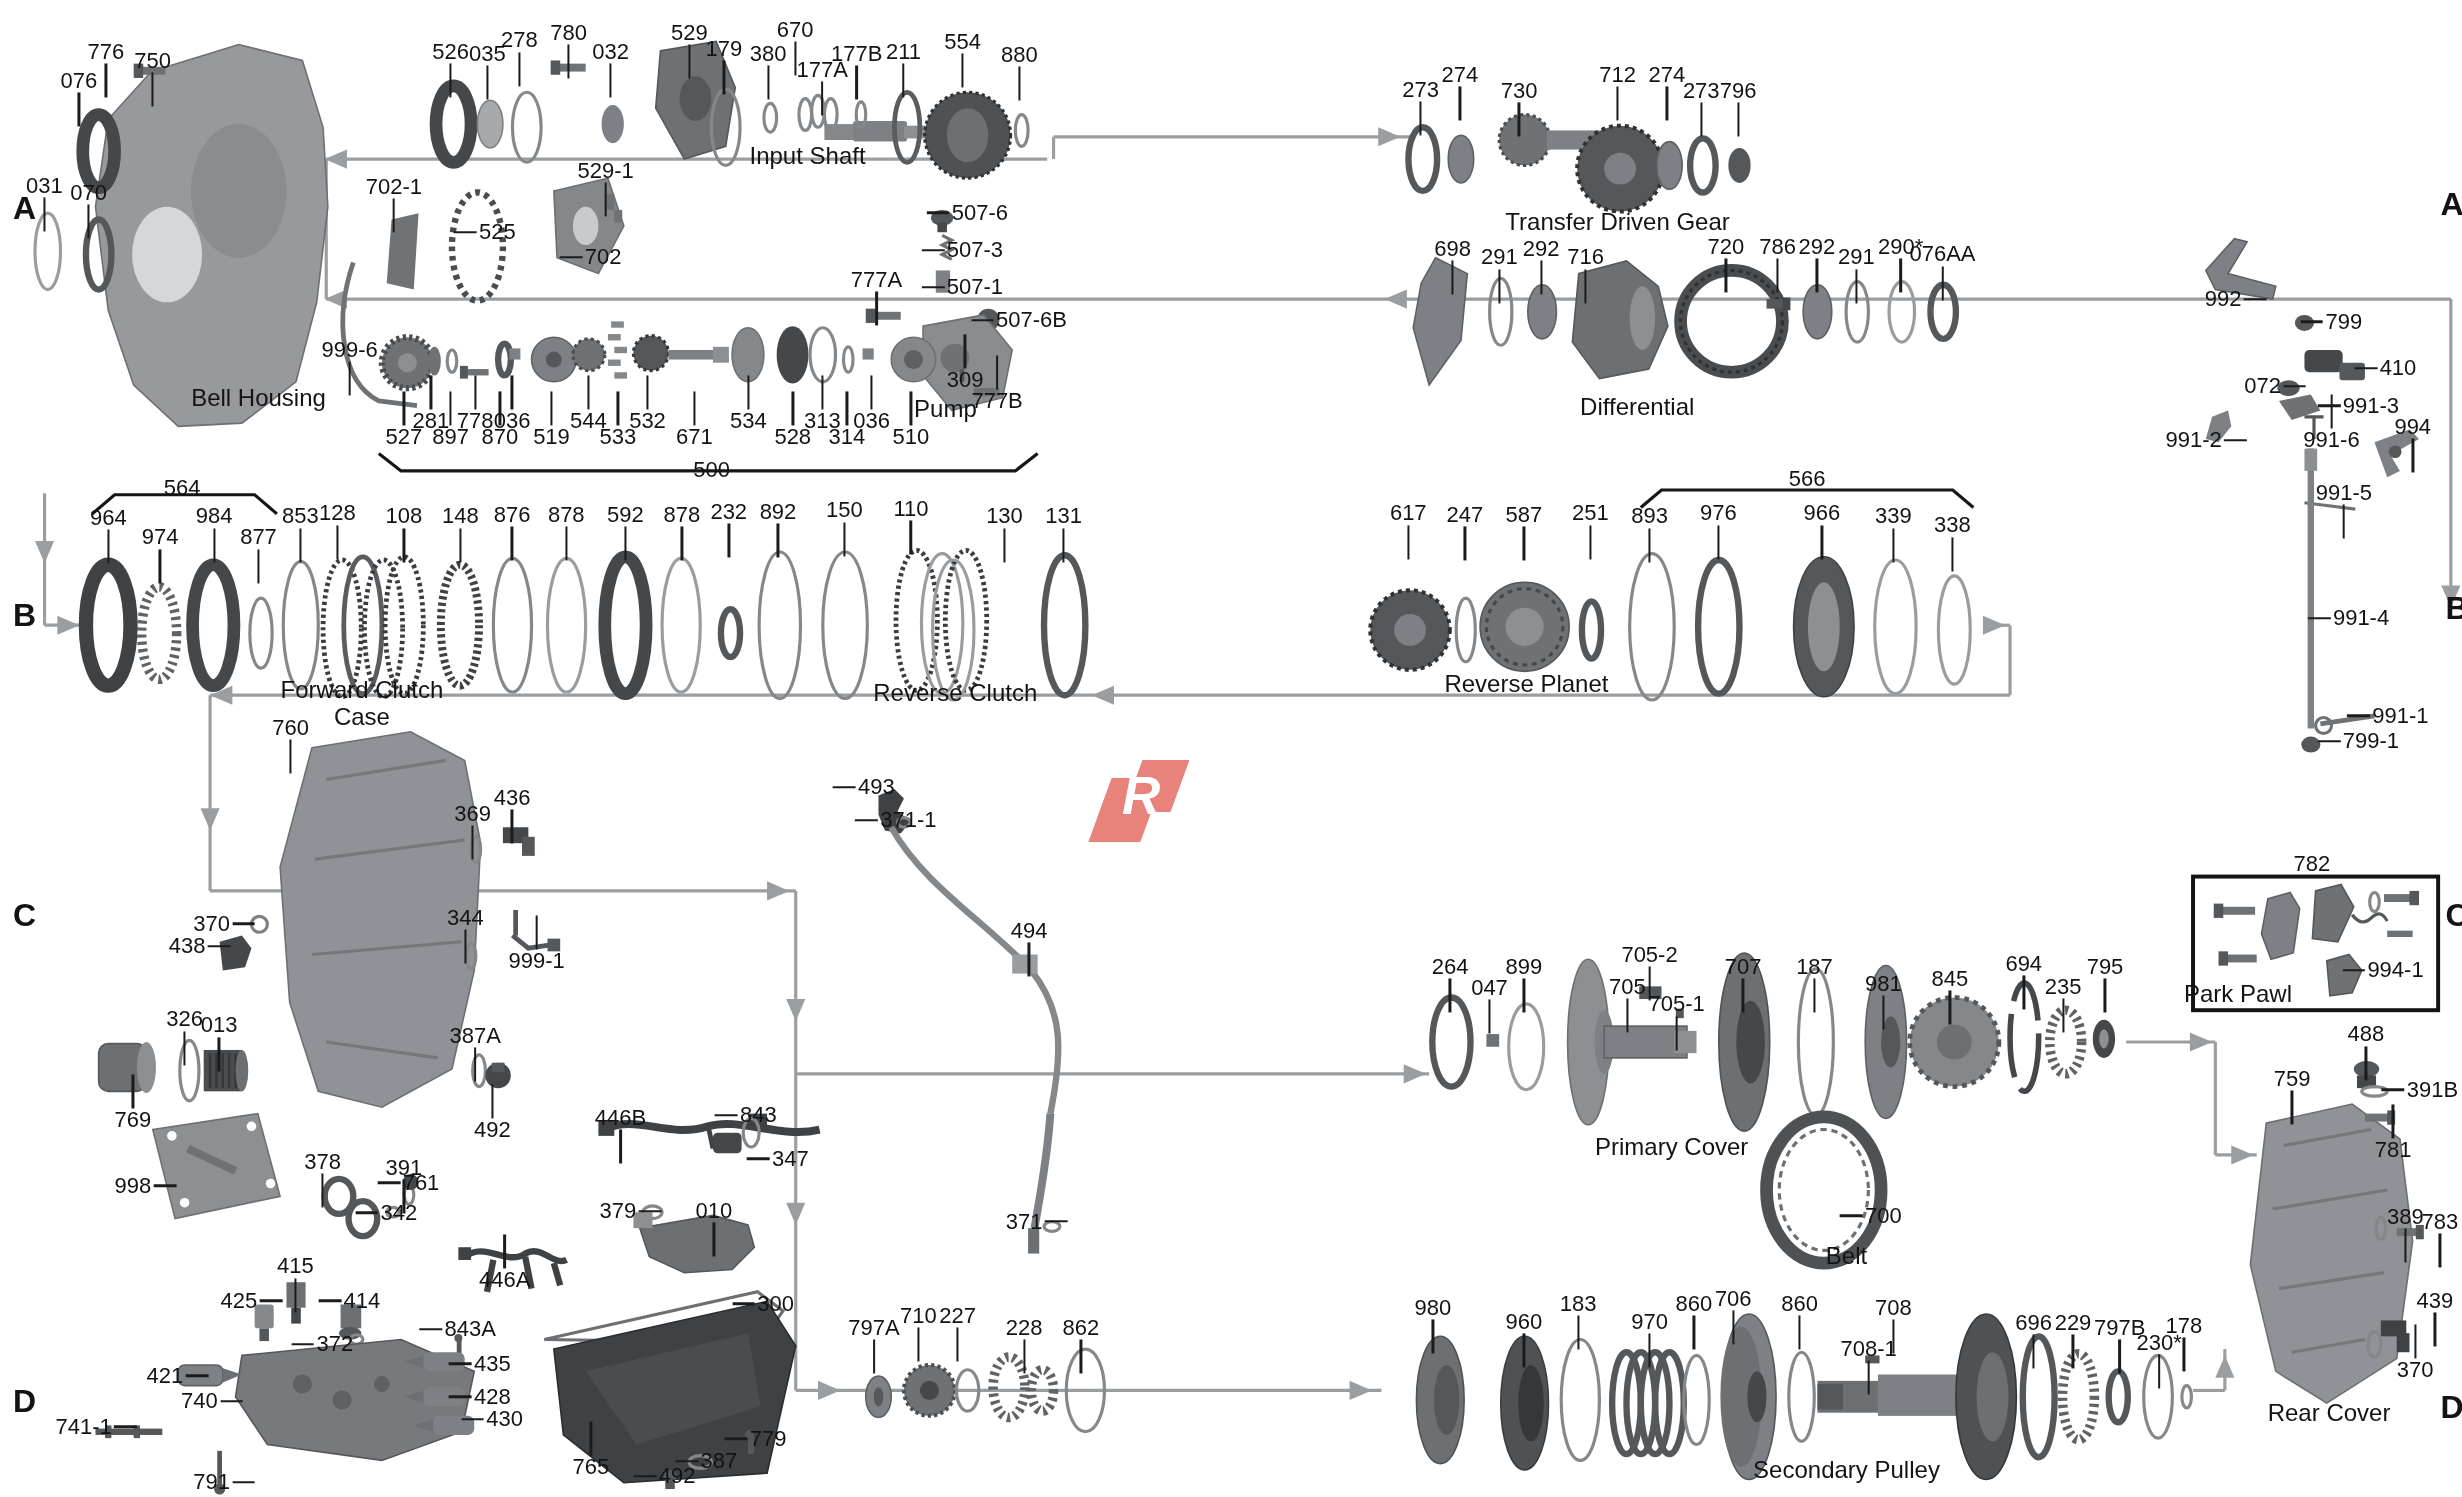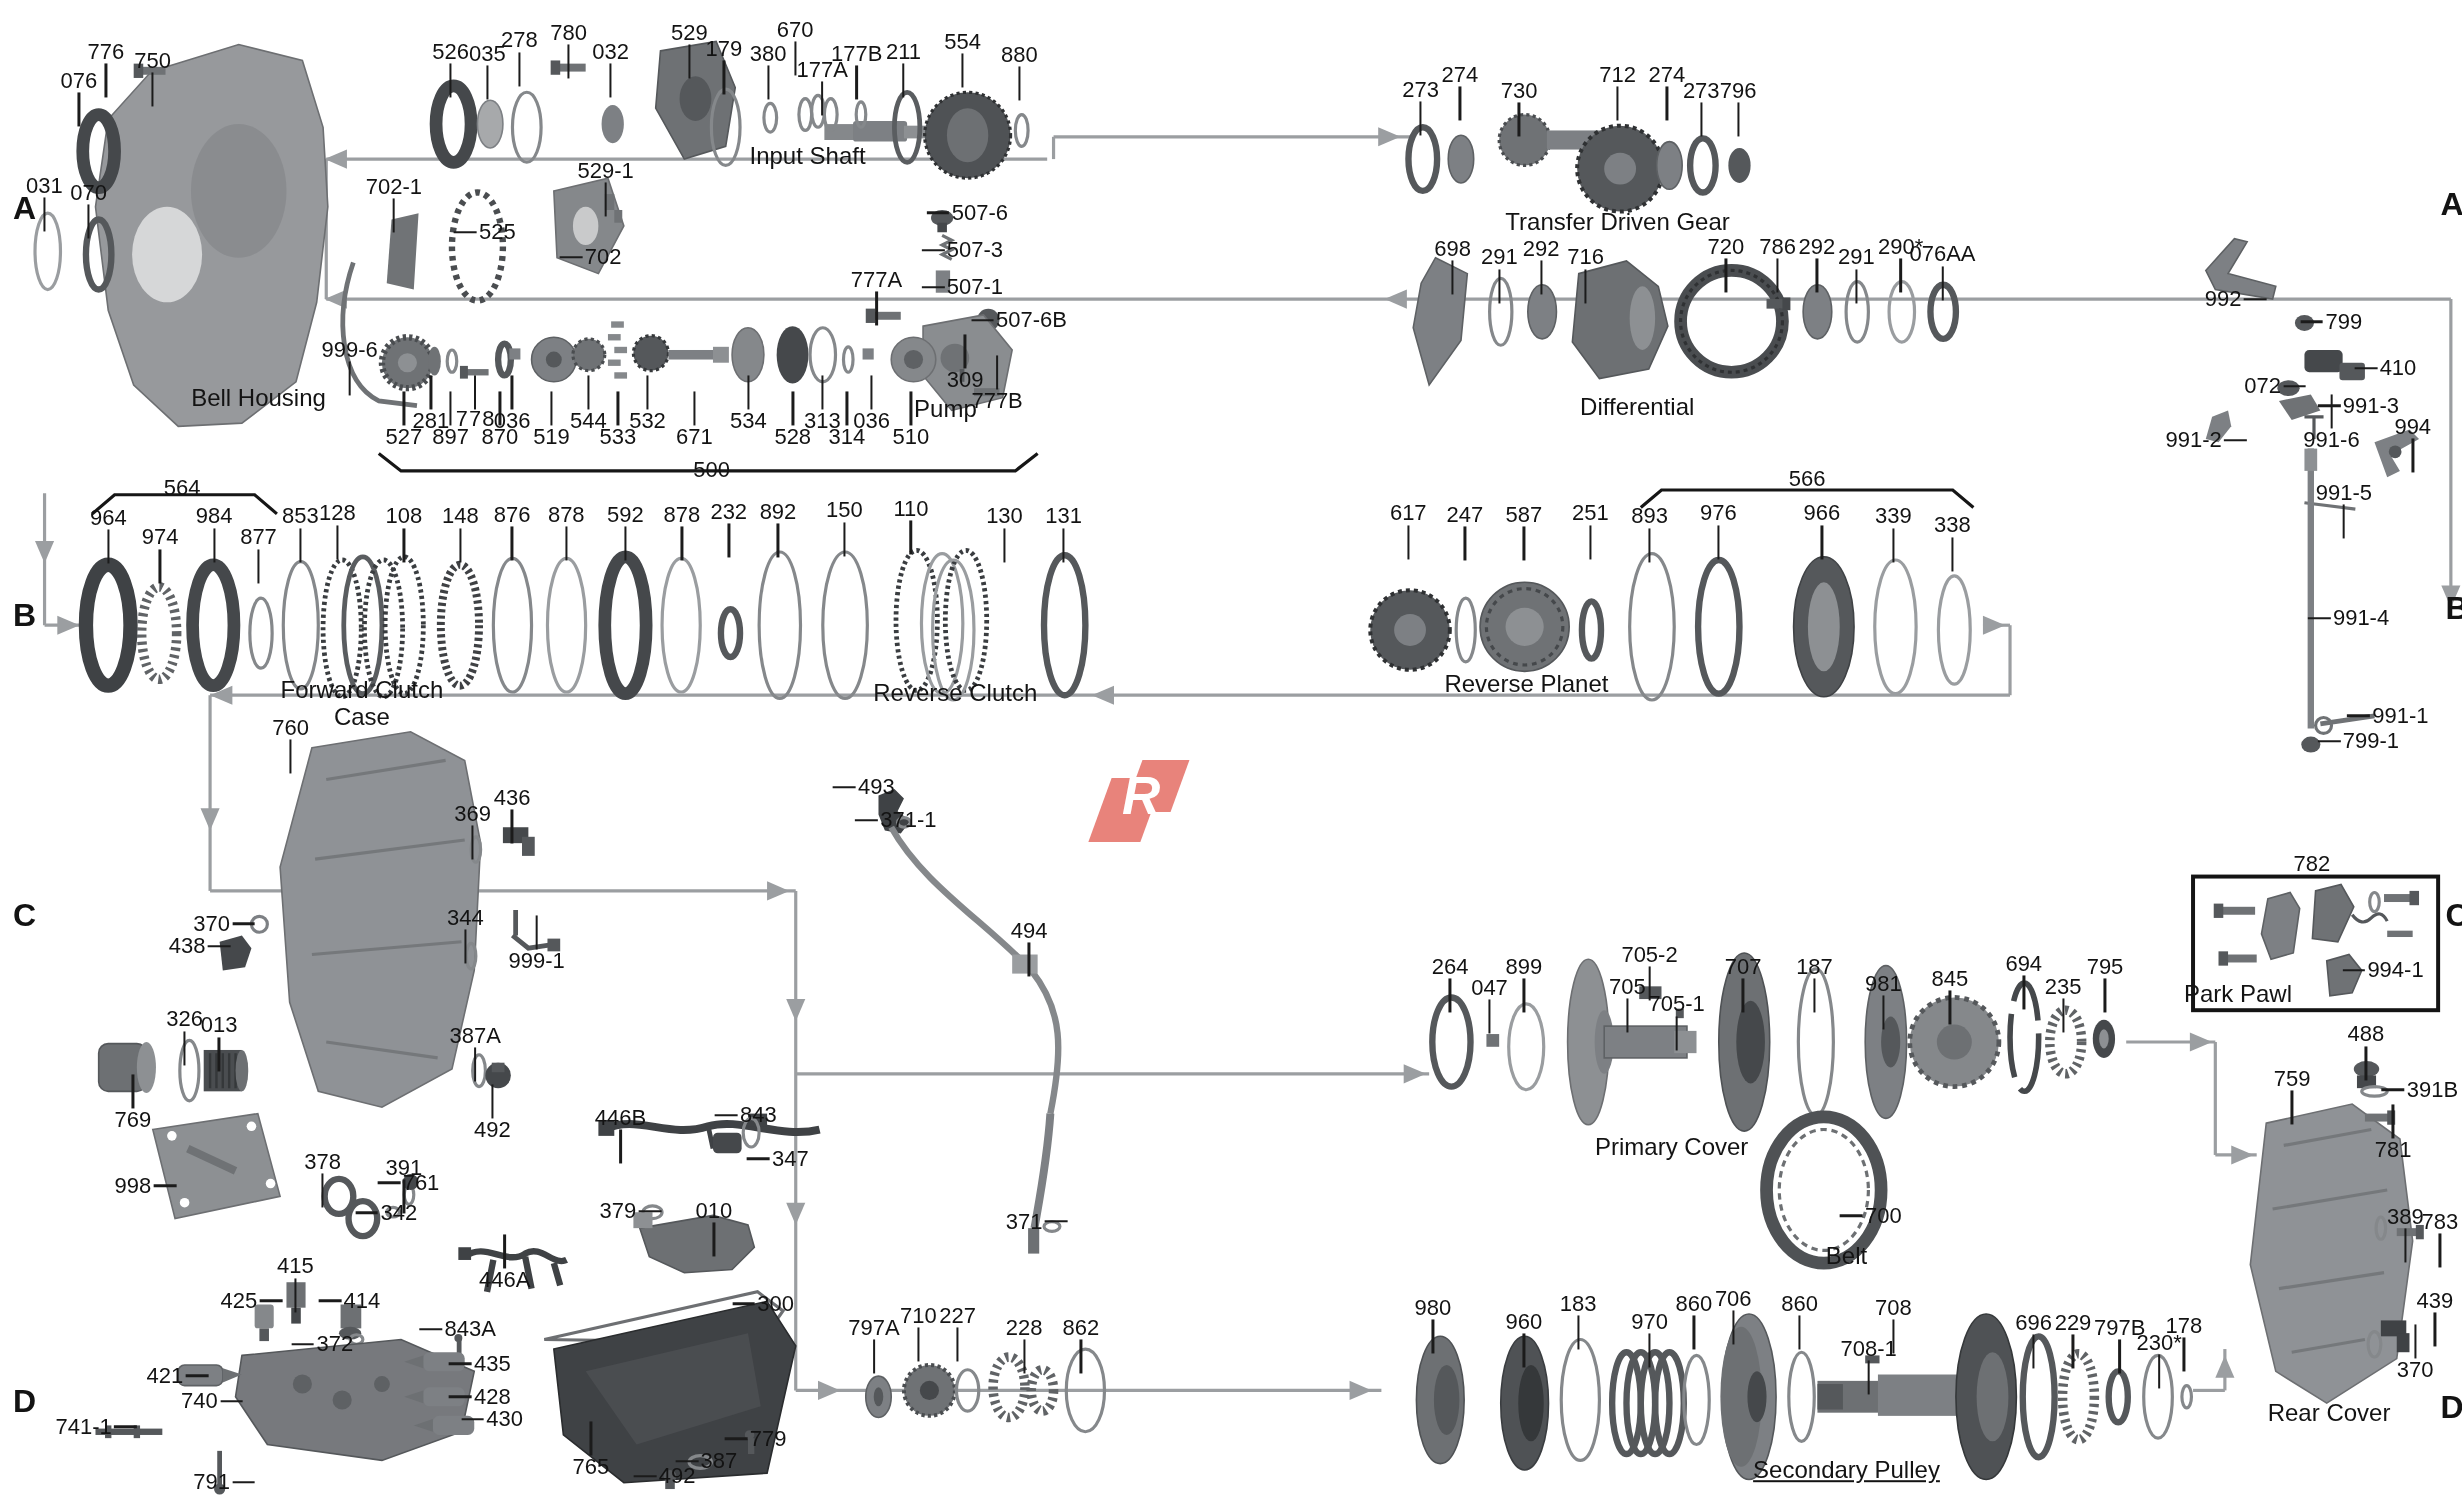--- a/index.html
+++ b/index.html
@@ -498,21 +498,21 @@
       <div class="plabel" style="left: 39.8%; top: 14.2%;">507-6<span class="ll"></span></div>
       <div class="plabel" style="left: 39.6%; top: 16.7%;">507-3<span class="ll"></span></div>
       <div class="plabel" style="left: 39.6%; top: 19.2%;">507-1<span class="ll"></span></div>
       <div class="plabel" style="left: 35.6%; top: 18.7%;">777A<span class="ld"></span></div>
       <div class="plabel" style="left: 41.9%; top: 21.4%;">507-6B<span class="ll"></span></div>
       <div class="plabel" style="left: 39.2%; top: 25.4%;">309<span class="lu"></span></div>
       <div class="plabel" style="left: 40.5%; top: 26.8%;">777B<span class="lu"></span></div>
       <div class="plabel" style="left: 16.4%; top: 29.2%;">527<span class="lu"></span></div>
       <div class="plabel" style="left: 17.5%; top: 28.1%;">281<span class="lu"></span></div>
       <div class="plabel" style="left: 18.3%; top: 29.2%;">897<span class="lu"></span></div>
-      <div class="plabel" style="left: 19.3%; top: 28.1%; font-family: Liberation Mono, monospace;">778<span class="lu"></span></div>
+      <div class="plabel" style="left: 19.3%; top: 28.1%;">778<span class="lu"></span></div>
       <div class="plabel" style="left: 20.3%; top: 29.2%;">870<span class="lu"></span></div>
       <div class="plabel" style="left: 20.8%; top: 28.1%;">036<span class="lu"></span></div>
       <div class="plabel" style="left: 22.4%; top: 29.2%;">519<span class="lu"></span></div>
       <div class="plabel" style="left: 23.9%; top: 28.1%;">544<span class="lu"></span></div>
       <div class="plabel" style="left: 25.1%; top: 29.2%;">533<span class="lu"></span></div>
       <div class="plabel" style="left: 26.3%; top: 28.1%;">532<span class="lu"></span></div>
       <div class="plabel" style="left: 28.2%; top: 29.2%;">671<span class="lu"></span></div>
       <div class="plabel" style="left: 30.4%; top: 28.1%;">534<span class="lu"></span></div>
       <div class="plabel" style="left: 32.2%; top: 29.2%;">528<span class="lu"></span></div>
       <div class="plabel" style="left: 33.4%; top: 28.1%;">313<span class="lu"></span></div>
@@ -669,21 +669,21 @@
       <div class="caption" style="left: 32.8%; top: 10.4%;">Input Shaft</div>
       <div class="caption" style="left: 65.7%; top: 14.8%;">Transfer Driven Gear</div>
       <div class="caption" style="left: 66.5%; top: 27.2%;">Differential</div>
       <div class="caption" style="left: 38.4%; top: 27.3%;">Pump</div>
       <div class="caption" style="left: 14.7%; top: 47%;">Forward Clutch
 Case</div>
       <div class="caption" style="left: 38.8%; top: 46.3%;">Reverse Clutch</div>
       <div class="caption" style="left: 62%; top: 45.7%;">Reverse Planet</div>
       <div class="caption" style="left: 67.9%; top: 76.6%;">Primary Cover</div>
       <div class="caption" style="left: 75%; top: 83.9%;">Belt</div>
-      <div class="caption" style="left: 75%; top: 98.2%; text-decoration: underline;">Secondary Pulley</div>
+      <div class="caption" style="left: 75%; top: 98.2%;">Secondary Pulley</div>
       <div class="caption" style="left: 90.9%; top: 66.4%;">Park Pawl</div>
       <div class="caption" style="left: 94.6%; top: 94.4%;">Rear Cover</div>
       <div class="rowletter" style="left: 1%; top: 13.9%;">A</div>
       <div class="rowletter" style="left: 99.6%; top: 13.6%;">A</div>
       <div class="rowletter" style="left: 1%; top: 41.1%;">B</div>
       <div class="rowletter" style="left: 99.8%; top: 40.6%;">B</div>
       <div class="rowletter" style="left: 1%; top: 61.1%;">C</div>
       <div class="rowletter" style="left: 99.8%; top: 61.1%;">C</div>
       <div class="rowletter" style="left: 1%; top: 93.6%;">D</div>
       <div class="rowletter" style="left: 99.6%; top: 94%;">D</div>

